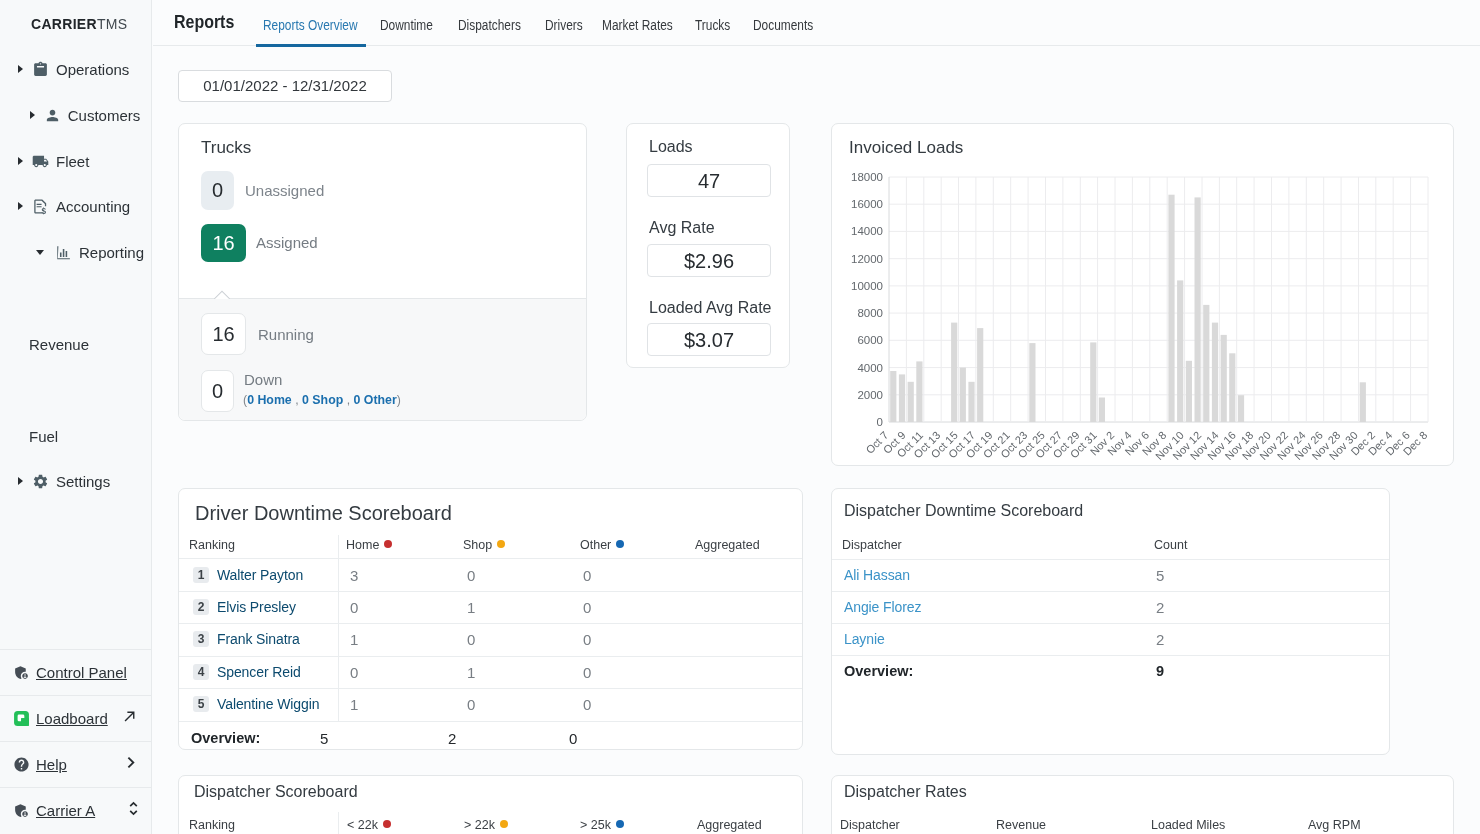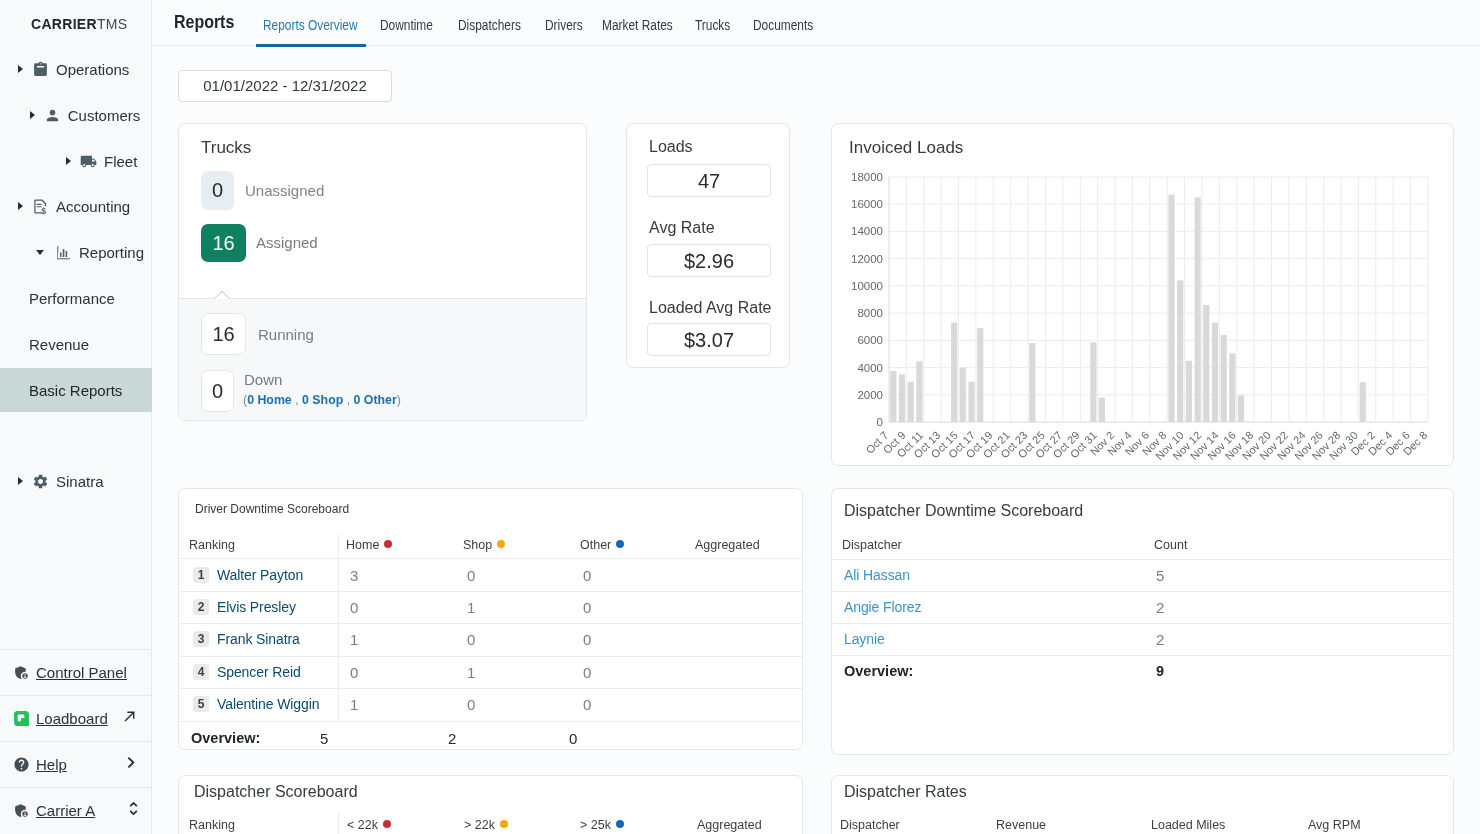--- a/index.html
+++ b/index.html
@@ -56,21 +56,21 @@
       </svg>
     <div class="lbl">Operations</div>
   </div>
   <div class="nav-item" style="top:100px;justify-content:center;">
     <div class="caret"></div>
     <svg width="19" height="19" viewBox="0 0 24 24" fill="#4e5e66">
         <path d="M12 12c2.21 0 4-1.79 4-4s-1.79-4-4-4-4 1.79-4 4 1.79 4 4 4zm0 2c-2.67 0-8 1.34-8 4v2h16v-2c0-2.66-5.33-4-8-4z"></path>
       </svg>
     <div class="lbl">Customers</div>
   </div>
-  <div class="nav-item" style="top:146px;margin-left:48px;">
+  <div class="nav-item" style="top:146px;">
     <div class="caret"></div>
     <svg width="20" height="20" viewBox="0 0 24 24" fill="#4e5e66">
         <path d="M20 8h-3V4H3c-1.1 0-2 .9-2 2v11h2c0 1.66 1.34 3 3 3s3-1.34 3-3h6c0 1.66 1.34 3 3 3s3-1.34 3-3h2v-5l-3-4zM6 18.5c-.83 0-1.5-.67-1.5-1.5s.67-1.5 1.5-1.5 1.5.67 1.5 1.5-.67 1.5-1.5 1.5zm13.5-9l1.96 2.5H17V9.5h2.5zm-1.5 9c-.83 0-1.5-.67-1.5-1.5s.67-1.5 1.5-1.5 1.5.67 1.5 1.5-.67 1.5-1.5 1.5z"></path>
       </svg>
     <div class="lbl">Fleet</div>
   </div>
   <div class="nav-item" style="top:191px;">
     <div class="caret"></div>
     <svg width="18" height="18" viewBox="0 0 24 24">
         <path d="M14.5 2H5.2C4 2 3.2 2.9 3.2 4v16c0 1.1.9 2 2 2h9.3v-1.8H5.2c-.1 0-.2-.1-.2-.2V4c0-.1.1-.2.2-.2h8.3l4.7 4.7v3h1.8V7.5L14.5 2z" fill="#4e5e66"></path>
@@ -80,30 +80,29 @@
     <div class="lbl">Accounting</div>
   </div>
   <div class="nav-item" style="top:237px;margin-left:20px;">
     <div class="caret-down"></div>
     <svg width="19" height="19" viewBox="0 0 24 24" fill="#4e5e66" style="margin-left:11px;">
         <path d="M4 20h17v1.6H3.2V3h1.6zM7 12h2.2v6.5H7zm4-5h2.2v11.5H11zm4 3h2.2v8.5H15z"></path>
       </svg>
     <div class="lbl">Reporting</div>
   </div>
 
-  <div class="sub-item" style="top:276px;">Performance</div>
   <div class="sub-item" style="top:322px;">Revenue</div>
-  <div class="sub-item sel" style="top:368px;">Basic Reports</div>
+  <div class="sub-item" style="top:414px;">Fuel</div>
 
   <div class="nav-item" style="top:466px;">
     <div class="caret"></div>
     <svg width="19" height="19" viewBox="0 0 24 24" fill="#4e5e66">
         <path d="M19.14 12.94c.04-.3.06-.61.06-.94 0-.32-.02-.64-.07-.94l2.03-1.58c.18-.14.23-.41.12-.61l-1.92-3.32c-.12-.22-.37-.29-.59-.22l-2.39.96c-.5-.38-1.03-.7-1.62-.94l-.36-2.54c-.04-.24-.24-.41-.48-.41h-3.84c-.24 0-.43.17-.47.41l-.36 2.54c-.59.24-1.13.57-1.62.94l-2.39-.96c-.22-.08-.47 0-.59.22L2.74 8.87c-.12.21-.08.47.12.61l2.03 1.58c-.05.3-.09.63-.09.94s.02.64.07.94l-2.03 1.58c-.18.14-.23.41-.12.61l1.92 3.32c.12.22.37.29.59.22l2.39-.96c.5.38 1.03.7 1.62.94l.36 2.54c.05.24.24.41.48.41h3.84c.24 0 .44-.17.47-.41l.36-2.54c.59-.24 1.13-.56 1.62-.94l2.39.96c.22.08.47 0 .59-.22l1.92-3.32c.12-.22.07-.47-.12-.61l-2.01-1.58zM12 15.6c-1.98 0-3.6-1.62-3.6-3.6s1.62-3.6 3.6-3.6 3.6 1.62 3.6 3.6-1.62 3.6-3.6 3.6z"></path>
       </svg>
-    <div class="lbl">Sinatra</div>
+    <div class="lbl">Settings</div>
   </div>
 
   <div class="bot-item" style="top:649px;">
     <svg width="19" height="19" viewBox="0 0 24 24" fill="#454d55">
         <path d="M17 11c.34 0 .67.04 1 .09V6.27L10.5 3 3 6.27v4.91c0 4.54 3.2 8.79 7.5 9.82.55-.13 1.08-.32 1.6-.55-.69-.98-1.1-2.17-1.1-3.45 0-3.31 2.69-6 6-6zm0 2c-2.21 0-4 1.79-4 4s1.79 4 4 4 4-1.79 4-4-1.79-4-4-4zm0 1.38c.62 0 1.12.51 1.12 1.12s-.51 1.12-1.12 1.12-1.12-.51-1.12-1.12.51-1.12 1.12-1.12zm0 5.37c-.93 0-1.74-.46-2.24-1.17.05-.72 1.51-1.08 2.24-1.08s2.19.36 2.24 1.08c-.5.71-1.31 1.17-2.24 1.17z"></path>
       </svg>
     <div class="lbl">Control Panel</div>
   </div>
   <div class="bot-item" style="top:695px;">
     <svg width="18" height="18" viewBox="0 0 24 24" style="margin-left:13px;">
@@ -283,21 +282,21 @@
 <text x="509.1" y="312" text-anchor="end" font-size="11" fill="#63686d" transform="rotate(-45 509.1 312)">Nov 28</text>
 <text x="526.5" y="312" text-anchor="end" font-size="11" fill="#63686d" transform="rotate(-45 526.5 312)">Nov 30</text>
 <text x="543.8" y="312" text-anchor="end" font-size="11" fill="#63686d" transform="rotate(-45 543.8 312)">Dec 2</text>
 <text x="561.2" y="312" text-anchor="end" font-size="11" fill="#63686d" transform="rotate(-45 561.2 312)">Dec 4</text>
 <text x="578.6" y="312" text-anchor="end" font-size="11" fill="#63686d" transform="rotate(-45 578.6 312)">Dec 6</text>
 <text x="596.0" y="312" text-anchor="end" font-size="11" fill="#63686d" transform="rotate(-45 596.0 312)">Dec 8</text>
 </svg>
 </div>
 
 <div class="card" style="left:178px; top:488px; width:625px; height:262px;">
-  <h2 style="position:absolute; left:16px; top:13px; font-size:12px;">Driver Downtime Scoreboard</h2>
+  <h2 style="position:absolute; left:16px; top:13px; font-size:20px;">Driver Downtime Scoreboard</h2>
   <div class="thead" style="left:10px; top:49px;">Ranking</div>
   <div class="thead" style="left:167px; top:49px;">Home<span class="dot" style="background:#c62f2f;"></span></div>
   <div class="thead" style="left:284px; top:49px;">Shop<span class="dot" style="background:#f3a712;"></span></div>
   <div class="thead" style="left:401px; top:49px;">Other<span class="dot" style="background:#1668b3;"></span></div>
   <div class="thead" style="left:516px; top:49px;">Aggregated</div>
   <div style="position:absolute; left:159px; top:46px; width:1px; height:186px; background:#eaedef;"></div>
   <div class="rowline" style="top:69px;"></div>
   <div class="rowline" style="top:102px;"></div>
   <div class="rowline" style="top:134px;"></div>
   <div class="rowline" style="top:167px;"></div>
@@ -327,21 +326,21 @@
   <div class="link" style="position:absolute; left:38px; top:207px;">Valentine Wiggin</div>
   <div class="val" style="position:absolute; left:171px; top:207px;">1</div>
   <div class="val" style="position:absolute; left:288px; top:207px;">0</div>
   <div class="val" style="position:absolute; left:404px; top:207px;">0</div>
   <div class="ovw" style="position:absolute; left:12px; top:241px;">Overview:</div>
   <div class="val" style="position:absolute; left:141px; top:241px; color:#25292d;">5</div>
   <div class="val" style="position:absolute; left:269px; top:241px; color:#25292d;">2</div>
   <div class="val" style="position:absolute; left:390px; top:241px; color:#25292d;">0</div>
 </div>
 
-<div class="card" style="left:831px; top:488px; width:623px; height:267px;">
+<div class="card" style="left:831px; top:488px; width:559px; height:267px;">
   <h2 style="position:absolute; left:12px; top:13px; font-size:16px;">Dispatcher Downtime Scoreboard</h2>
   <div class="thead" style="left:10px; top:49px;">Dispatcher</div>
   <div class="thead" style="left:322px; top:49px;">Count</div>
   <div class="rowline" style="top:70px;"></div>
   <div class="rowline" style="top:102px;"></div>
   <div class="rowline" style="top:134px;"></div>
   <div class="rowline" style="top:166px;"></div>
   <div class="link" style="position:absolute; left:12px; top:78px; color:#3b93c8;">Ali Hassan</div>
   <div class="val" style="position:absolute; left:324px; top:78px;">5</div>
   <div class="link" style="position:absolute; left:12px; top:110px; color:#3b93c8;">Angie Florez</div>

